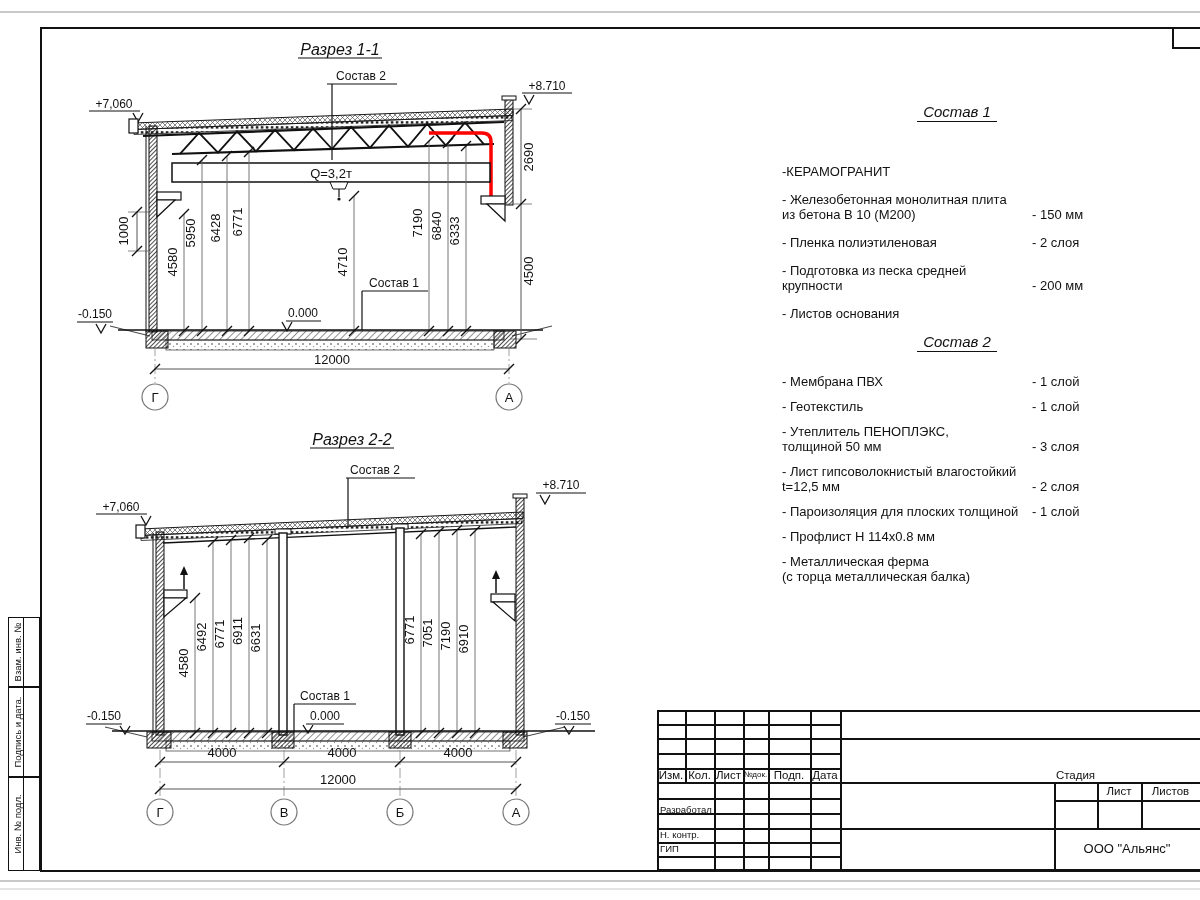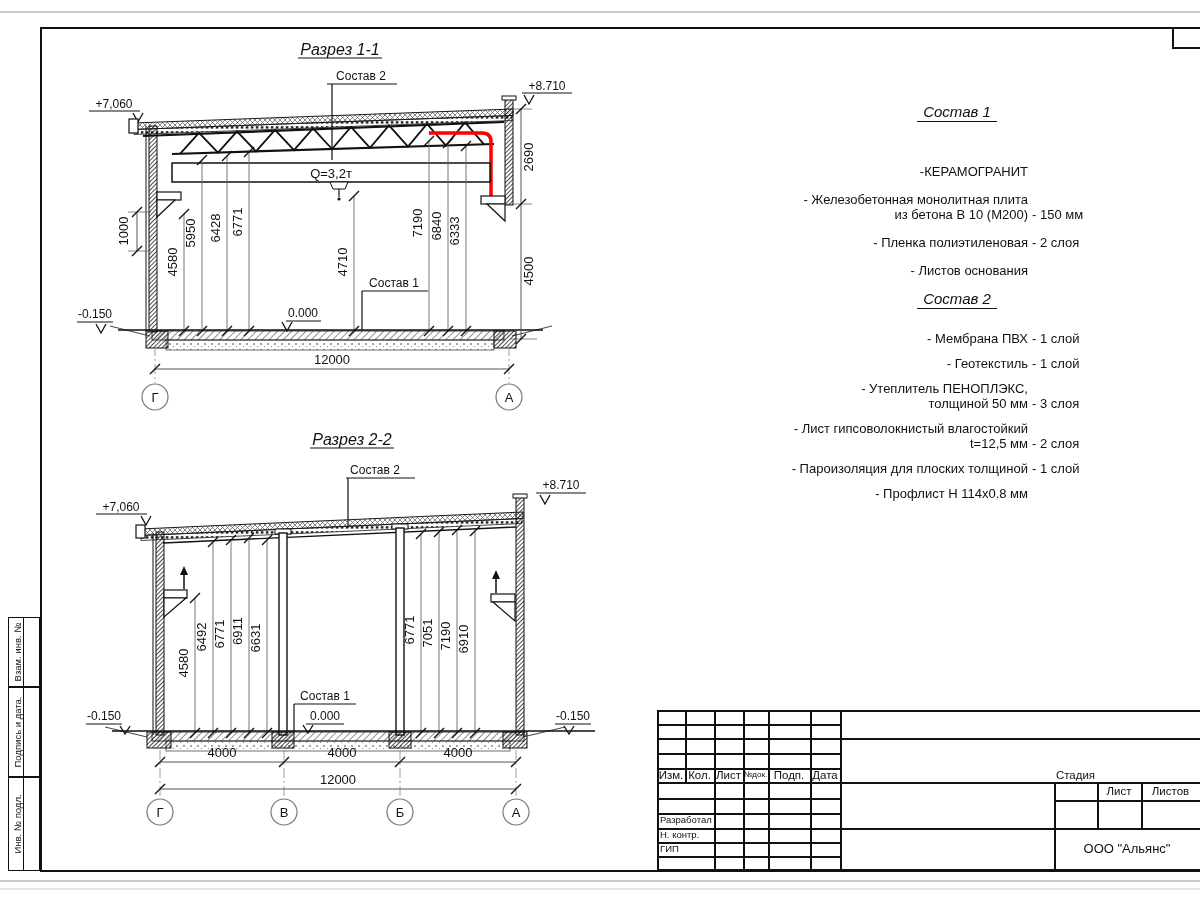--- a/index.html
+++ b/index.html
@@ -19,21 +19,21 @@
   .ts{font-size:12px;}
   .td{font-size:13px;}
   .tbb{font-size:13px;}
   
   .spec{position:absolute;left:782px;top:104px;width:380px;font-size:13px;line-height:15px;}
   .spec-head{text-align:center;margin:0 30px 44px 0;}
   .spec-head span{font-style:italic;font-size:15px;border-bottom:1.2px solid #111;padding:0 6px 1px;}
   .spec-head.h2{margin:8px 30px 24px 0;}
   .spec-item{display:flex;align-items:flex-end;margin-bottom:13px;}
   .spec2-items .spec-item{margin-bottom:10px;}
-  .sp-name{width:246px;white-space:pre-line;text-align:right;}
+  .sp-name{width:246px;white-space:pre-line;}
   .sp-val{flex:1;padding-left:4px;white-space:nowrap;}
   
   .tb{position:absolute;left:657px;top:710px;width:505px;height:161px;font-size:11.5px;}
   .hl,.vl{position:absolute;background:#111;}
   .hl{height:1.6px;}
   .vl{width:1.6px;}
   .tb-cell{position:absolute;text-align:center;line-height:14px;}
   .tb-stage{position:absolute;text-align:center;line-height:18px;}
   .tb-row{position:absolute;left:3px;font-size:9.5px;line-height:14px;}
   .tb-company{position:absolute;left:397px;top:118px;width:146px;height:42px;line-height:42px;
@@ -296,20 +296,25 @@
       <div class="spec-item">
         <div class="sp-name">- Железобетонная  монолитная плита
 из бетона В 10 (М200)</div>
         <div class="sp-val">- 150 мм</div>
       </div>
       <div class="spec-item">
         <div class="sp-name">- Пленка полиэтиленовая</div>
         <div class="sp-val">-  2 слоя</div>
       </div>
       <div class="spec-item">
+        <div class="sp-name">- Подготовка из песка средней
+крупности</div>
+        <div class="sp-val">- 200 мм</div>
+      </div>
+      <div class="spec-item">
         <div class="sp-name">- Листов основания</div>
         <div class="sp-val"></div>
       </div>
     </div>
     <div class="spec-head h2">
       <span>Состав 2</span>
     </div>
     <div class="spec2-items">
       <div class="spec-item">
         <div class="sp-name">- Мембрана ПВХ</div>
@@ -328,20 +333,25 @@
         <div class="sp-name">- Лист гипсоволокнистый влагостойкий
 t=12,5 мм</div>
         <div class="sp-val">- 2 слоя</div>
       </div>
       <div class="spec-item">
         <div class="sp-name">- Пароизоляция для плоских толщиной</div>
         <div class="sp-val">- 1 слой</div>
       </div>
       <div class="spec-item">
         <div class="sp-name">- Профлист Н 114x0.8 мм</div>
+        <div class="sp-val"></div>
+      </div>
+      <div class="spec-item">
+        <div class="sp-name">- Металлическая ферма
+(с торца металлическая балка)</div>
         <div class="sp-val"></div>
       </div>
     </div>
   </div>
 
   <div class="tb">
     <div class="vl" style="left:0;top:0;height:161px"></div>
     <div class="vl" style="left:28px;top:0;height:72px"></div>
     <div class="vl" style="left:57px;top:0;height:161px"></div>
     <div class="vl" style="left:86px;top:0;height:161px"></div>
@@ -363,21 +373,21 @@
     <div class="hl" style="top:118px;left:0;width:543px"></div>
     <div class="hl" style="top:132px;left:0;width:183px"></div>
     <div class="hl" style="top:146px;left:0;width:183px"></div>
     <div class="hl" style="top:159.4px;left:0;width:543px"></div>
     <div class="tb-cell" style="left:0;width:28px;top:58px">Изм.</div>
     <div class="tb-cell" style="left:28px;width:29px;top:58px">Кол.</div>
     <div class="tb-cell" style="left:57px;width:29px;top:58px">Лист</div>
     <div class="tb-cell" style="left:86px;width:25px;top:58px;font-size:8px">№док.</div>
     <div class="tb-cell" style="left:111px;width:42px;top:58px">Подп.</div>
     <div class="tb-cell" style="left:153px;width:30px;top:58px">Дата</div>
-    <div class="tb-row" style="top:103px">Разработал</div>
+    <div class="tb-row" style="top:93px">Разработал</div>
     <div class="tb-row" style="top:118px">Н. контр.</div>
     <div class="tb-row" style="top:132px">ГИП</div>
     <div class="tb-stage" style="left:397px;width:43px;top:56px">Стадия</div>
     <div class="tb-stage" style="left:440px;width:44px;top:72px">Лист</div>
     <div class="tb-stage" style="left:484px;width:59px;top:72px">Листов</div>
     <div class="tb-company">ООО "Альянс"</div>
   </div>
 
   <div class="stamp">
     <div class="stamp-box sb1">

